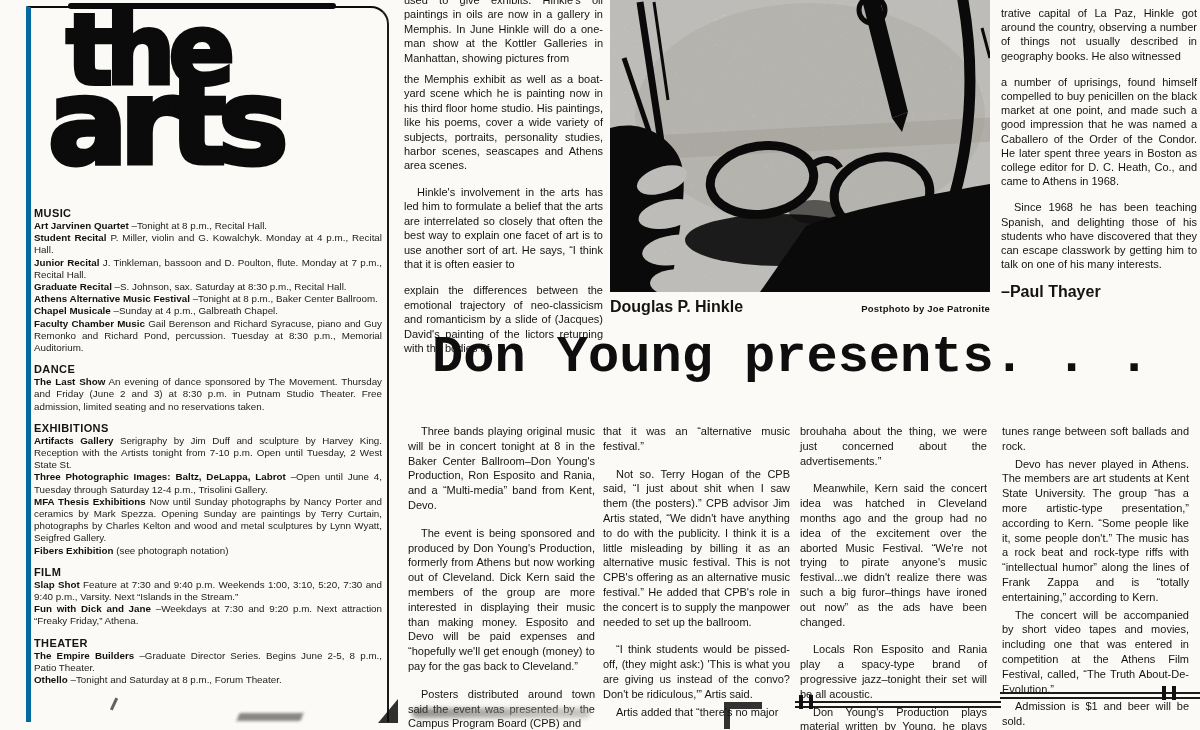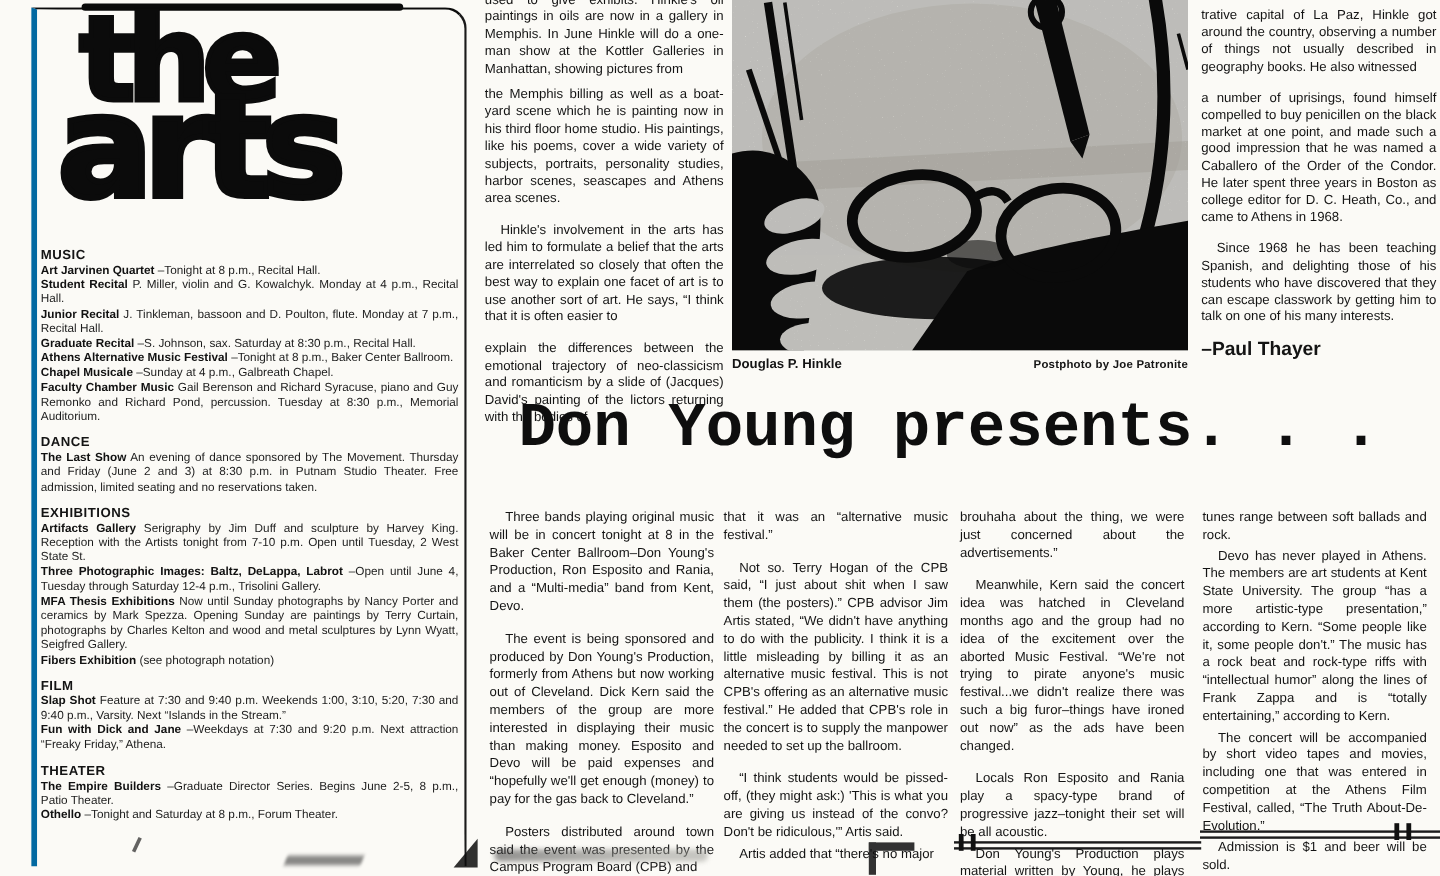--- a/index.html
+++ b/index.html
@@ -27,21 +27,21 @@
   .rightcol{left:1001px;top:6px;width:196px;}
   .rightcol .jp{line-height:14.2px;}
   .gaptop{margin-top:12px;}
   .ind{text-indent:13px;}
   .byline-right{font-weight:bold;font-size:16px;padding-right:6px;margin-top:12px;}
 
   
   .photo{position:absolute;left:610px;top:0;width:380px;margin:0;}
   .photo svg{display:block;width:380px;height:292px;}
   .caps{display:flex;justify-content:space-between;align-items:baseline;margin-top:6px;}
-  .cap-left{font-weight:bold;font-size:11px;}
+  .cap-left{font-weight:bold;font-size:16px;}
   .cap-right{font-weight:bold;font-size:9.5px;letter-spacing:.2px;}
 
   
   .headline{position:absolute;left:432px;top:328px;margin:0;white-space:nowrap;
             font-family:Liberation Mono, monospace;font-weight:700;font-size:52px;color:#0e0e0e;}
 
   
   .story{top:424px;width:187px;}
   .story p{font-size:11px;line-height:14.8px;text-align:justify;margin:0 0 3px;}
   .story .gapb{margin-bottom:13px;}
@@ -109,21 +109,21 @@
 
     <section>
       <h3>THEATER</h3>
       <p class="li"><b>The Empire Builders</b> <span>–Graduate Director Series. Begins June 2-5, 8 p.m., Patio Theater.</span></p>
       <p class="li"><b>Othello</b> <span>–Tonight and Saturday at 8 p.m., Forum Theater.</span></p>
     </section>
   </aside>
 
   <div class="col mid">
     <p class="jp">used to give exhibits. Hinkle's oil paintings in oils are now in a gallery in Memphis.  In June Hinkle will do a one-man show at the Kottler Galleries in Manhattan, showing pictures from</p>
-    <p class="jp">the Memphis billing as well as a boat-yard scene which he is painting now in his third floor home studio.  His paintings, like his poems, cover a wide variety of subjects, portraits, personality studies, harbor scenes, seascapes and Athens area scenes.</p>
+    <p class="jp">the Memphis exhibit as well as a boat-yard scene which he is painting now in his third floor home studio.  His paintings, like his poems, cover a wide variety of subjects, portraits, personality studies, harbor scenes, seascapes and Athens area scenes.</p>
     <p class="jp ind gaptop">Hinkle's involvement in the arts has led him to formulate a belief that the arts are interrelated so closely that often the best way to explain one facet of art is to use another sort of art. He says, “I think that it is often easier to</p>
     <p class="jp gaptop">explain the differences between the emotional trajectory of neo-classicism and romanticism by a slide of (Jacques) David's painting of the lictors returning with the bodies of</p>
   </div>
 
   <figure class="photo">
     <svg viewBox="0 0 380 292" preserveAspectRatio="none">
       <defs>
         <filter id="grain">
           <feTurbulence type="fractalNoise" baseFrequency="0.9" numOctaves="2" stitchTiles="stitch"></feTurbulence>
           <feColorMatrix type="matrix" values="0 0 0 0 0  0 0 0 0 0  0 0 0 0 0  0.9 0.9 0.9 0 0"></feColorMatrix>

